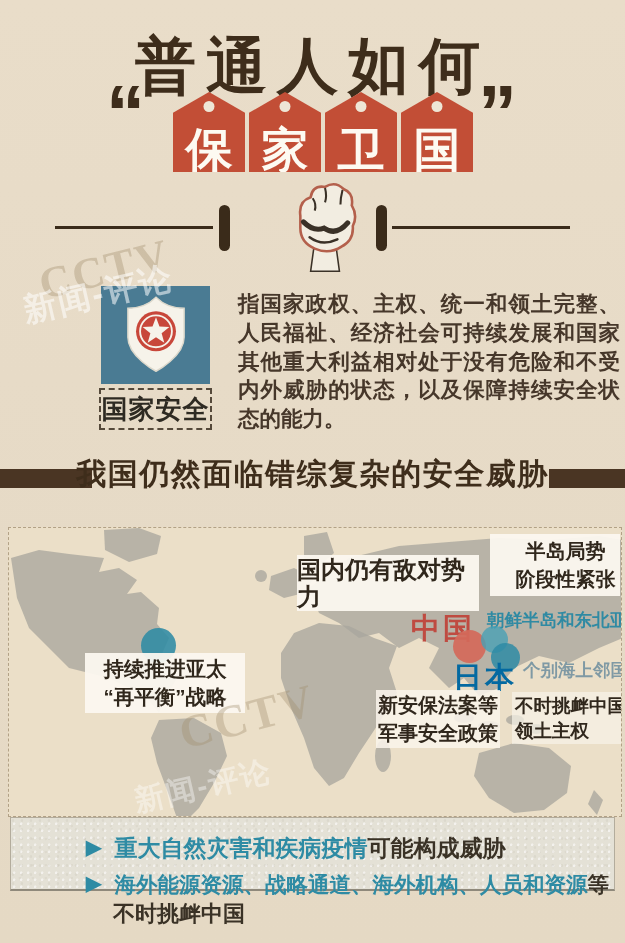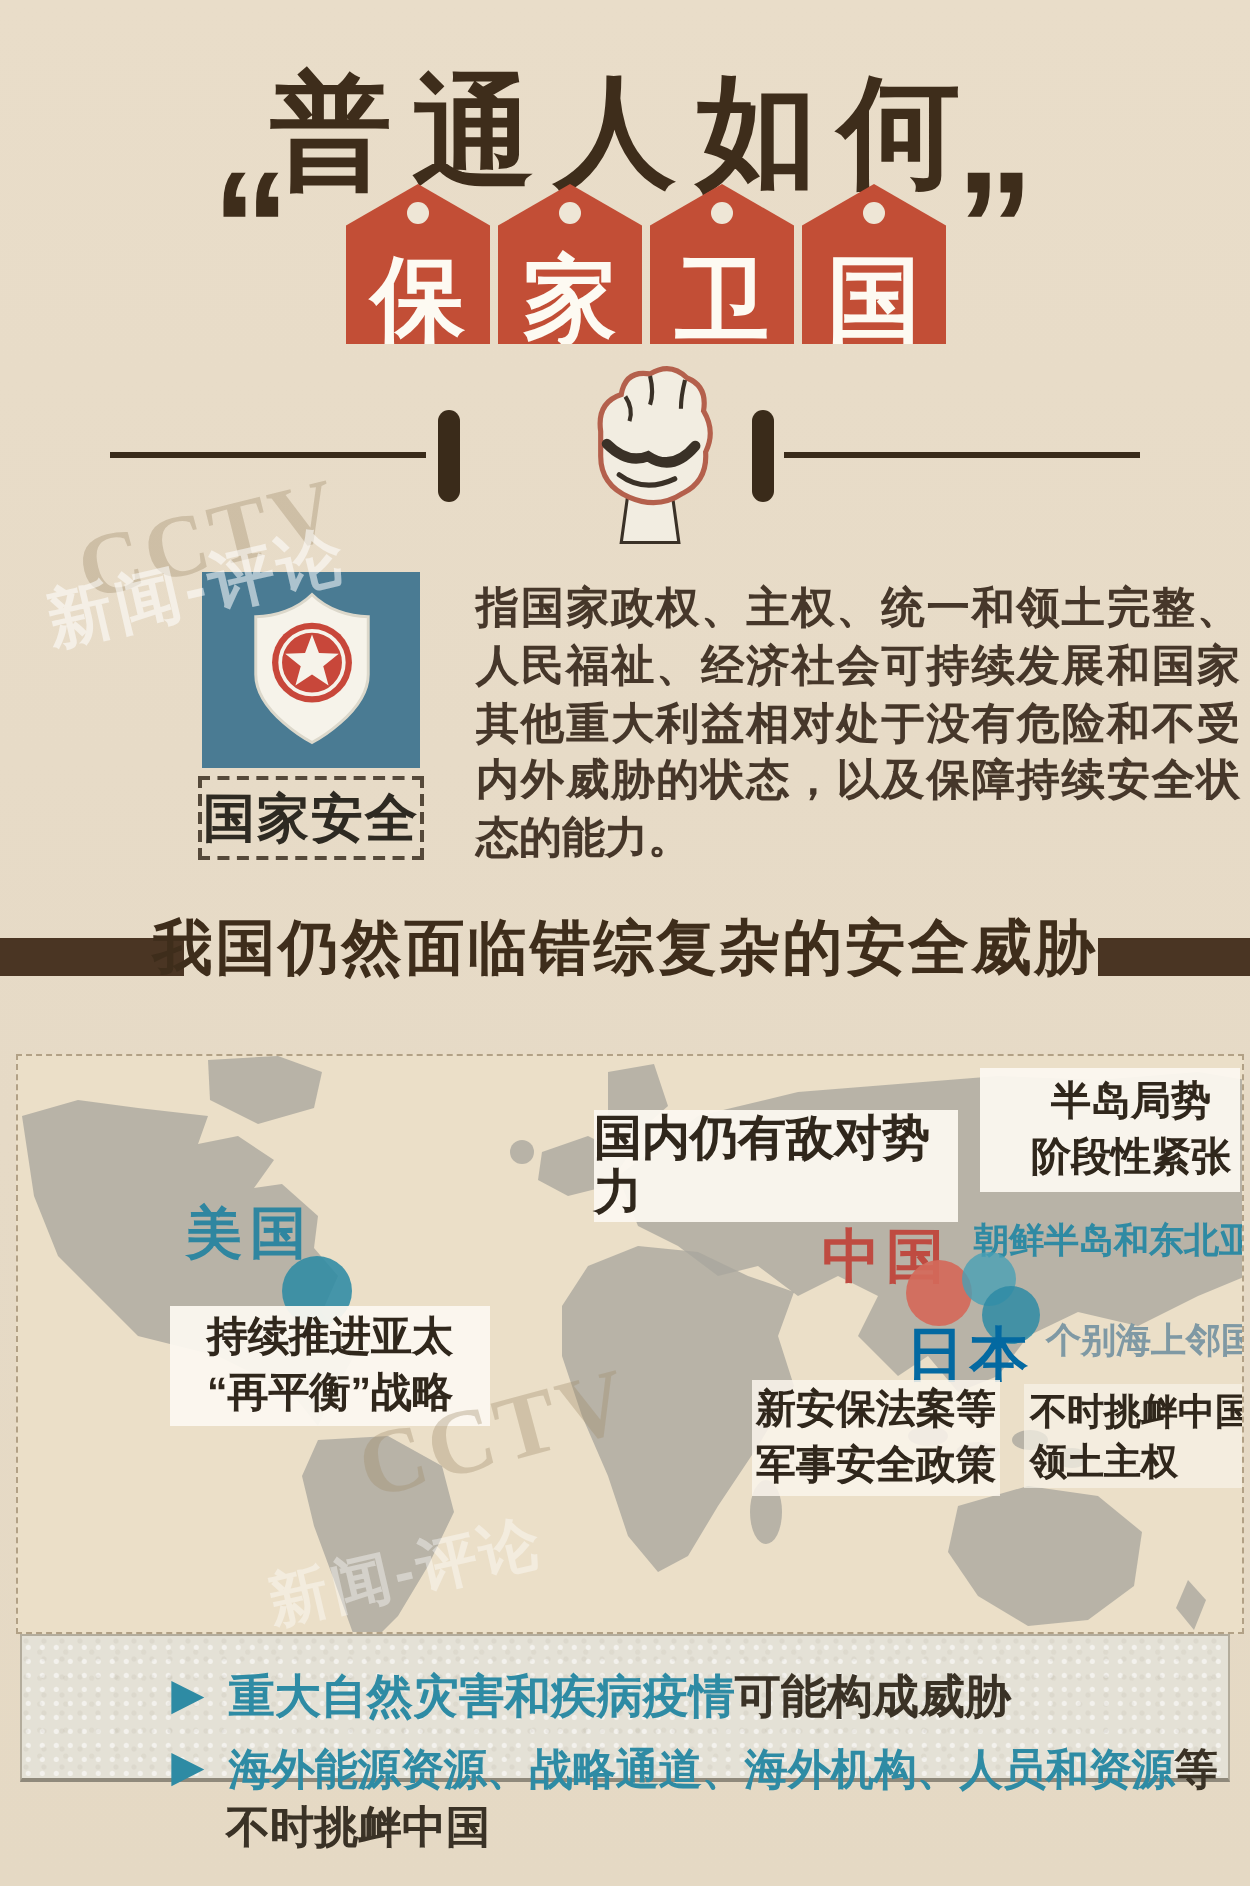--- a/index.html
+++ b/index.html
@@ -183,21 +183,20 @@
         <ellipse cx="374" cy="228" rx="8" ry="16"></ellipse>
         <ellipse cx="455" cy="190" rx="10" ry="5"></ellipse>
         <ellipse cx="480" cy="198" rx="11" ry="5"></ellipse>
         <ellipse cx="506" cy="192" rx="9" ry="5"></ellipse>
         <ellipse cx="527" cy="201" rx="8" ry="5"></ellipse>
         <path d="M470,225 L505,215 L540,220 L562,238 L558,265 L535,282 L505,285 L480,270 L465,248 Z"></path>
         <path d="M585,262 l9,10 l-6,15 l-9,-11 z"></path>
       </g>
     </svg>
 
-    <div class="m-label lbl-usa">美国</div>
     <div class="dot dot-usa"></div>
     <div class="callout co-usa">
       <span>持续推进亚太</span>
       <span>“再平衡”战略</span>
     </div>
 
     <div class="callout co-domestic">
       <span>国内仍有敌对势力</span>
     </div>
 

